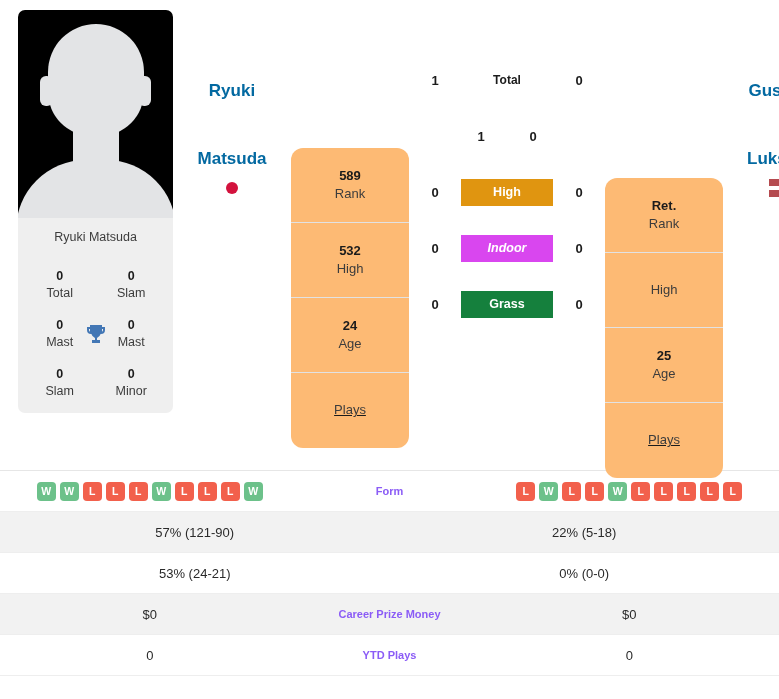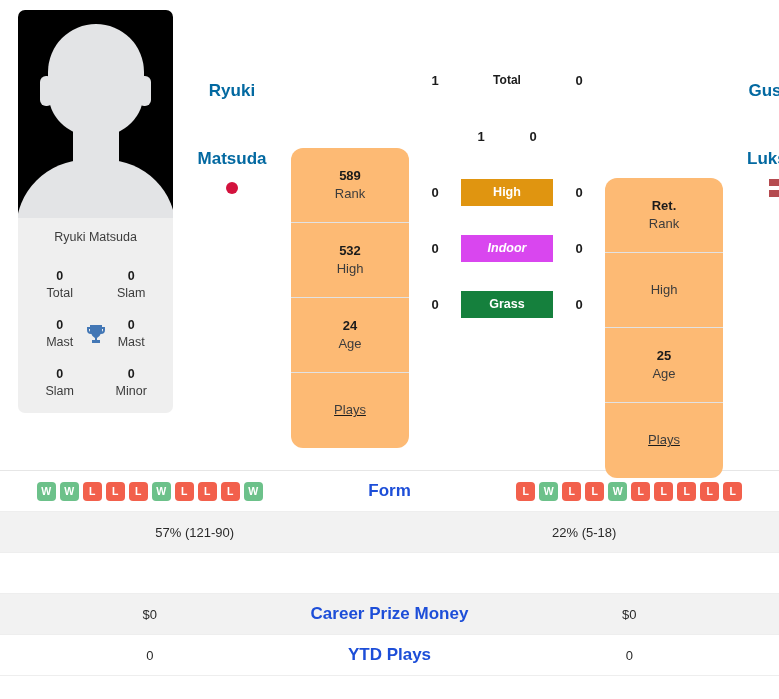--- a/index.html
+++ b/index.html
@@ -173,21 +173,21 @@
   }
   .trow.alt { background: #f2f2f2; }
   .tleft, .tright {
     flex: 1 1 0;
     display: flex; align-items: center; justify-content: center;
     font-size: 13px; color: #2a2a2a;
   }
   .tmid {
     flex: 0 0 180px;
     text-align: center;
-    font-size: 17px; font-weight: bold; color: #1d4ed8;
+    font-size: 11px; font-weight: bold; color: #8b5cf6;
   }
   .form-strip { display: flex; gap: 4px; }
   .badge {
     width: 19px; height: 19px; border-radius: 4px;
     display: flex; align-items: center; justify-content: center;
     color: #ffffff; font-size: 10.5px; font-weight: bold;
   }
   .badge.w { background: #6cc18a; }
   .badge.l { background: #f2604c; }
 </style>
@@ -359,20 +359,22 @@
           </div>
       </div>
     </div>
 
     <div class="trow alt">
       <div class="tleft">57% (121-90)</div>
       <div class="tright">22% (5-18)</div>
     </div>
 
     <div class="trow">
+      <div class="tleft">53% (24-21)</div>
+      <div class="tright">0% (0-0)</div>
     </div>
 
     <div class="trow alt">
       <div class="tleft">$0</div>
       <div class="tmid">Career Prize Money</div>
       <div class="tright">$0</div>
     </div>
 
     <div class="trow">
       <div class="tleft">0</div>

